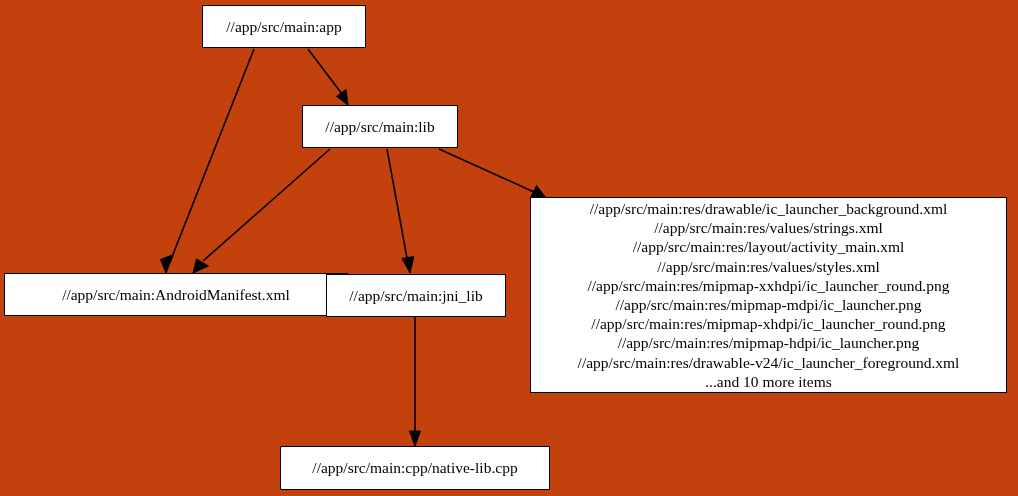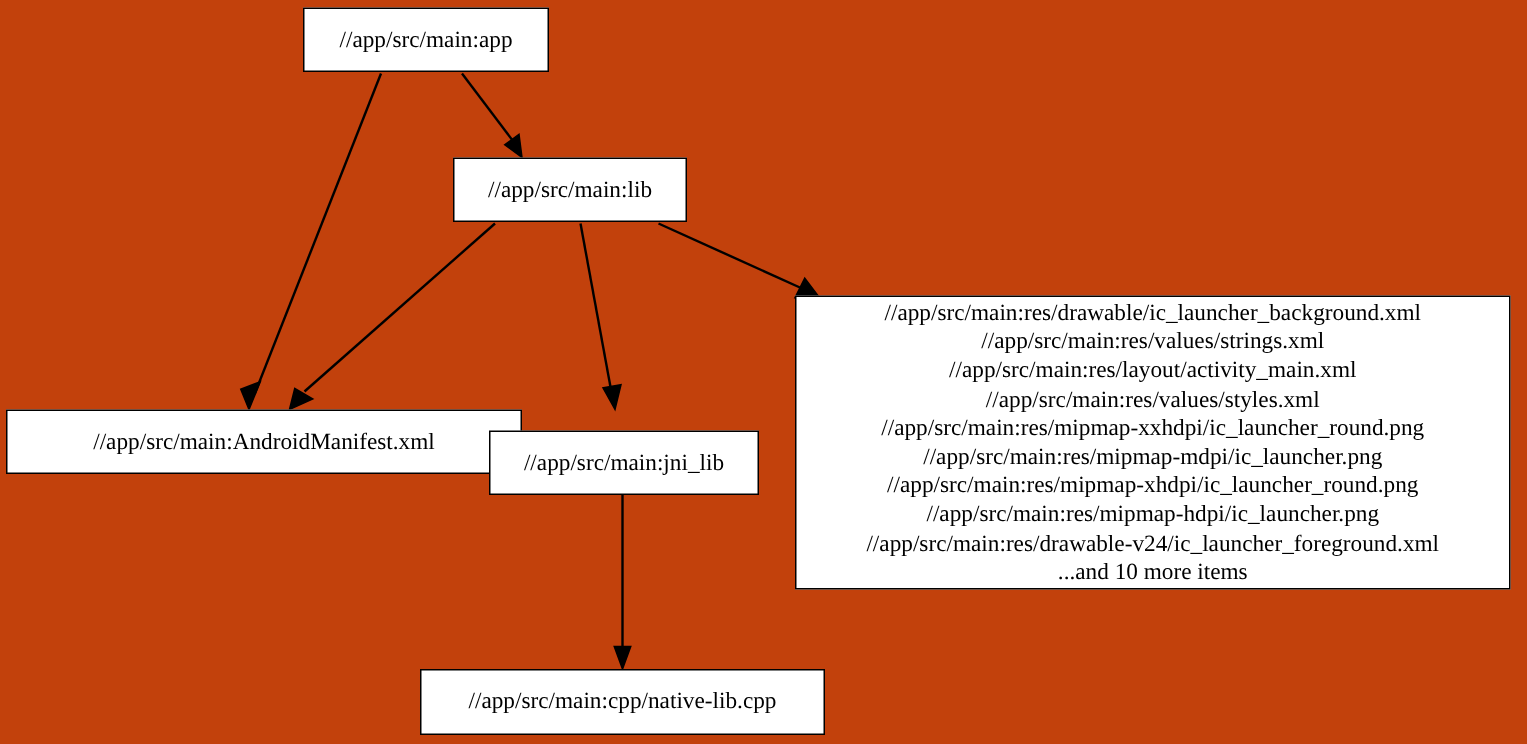--- a/index.html
+++ b/index.html
@@ -95,21 +95,21 @@
   </div>
 
   <div class="node" style="left:302px; top:105px; width:156px; height:43px;">
     <span class="node-label">//app/src/main:lib</span>
   </div>
 
   <div class="node" style="left:4px; top:273px; width:344px; height:43px;">
     <span class="node-label">//app/src/main:AndroidManifest.xml</span>
   </div>
 
-  <div class="node" style="left:326px; top:287px; width:180px; height:43px;">
+  <div class="node" style="left:326px; top:274px; width:180px; height:43px;">
     <span class="node-label">//app/src/main:jni_lib</span>
   </div>
 
   <div class="node multiline" style="left:530px; top:197px; width:477px; height:196px;">
     <span class="node-label">//app/src/main:res/drawable/ic_launcher_background.xml
 //app/src/main:res/values/strings.xml
 //app/src/main:res/layout/activity_main.xml
 //app/src/main:res/values/styles.xml
 //app/src/main:res/mipmap-xxhdpi/ic_launcher_round.png
 //app/src/main:res/mipmap-mdpi/ic_launcher.png

